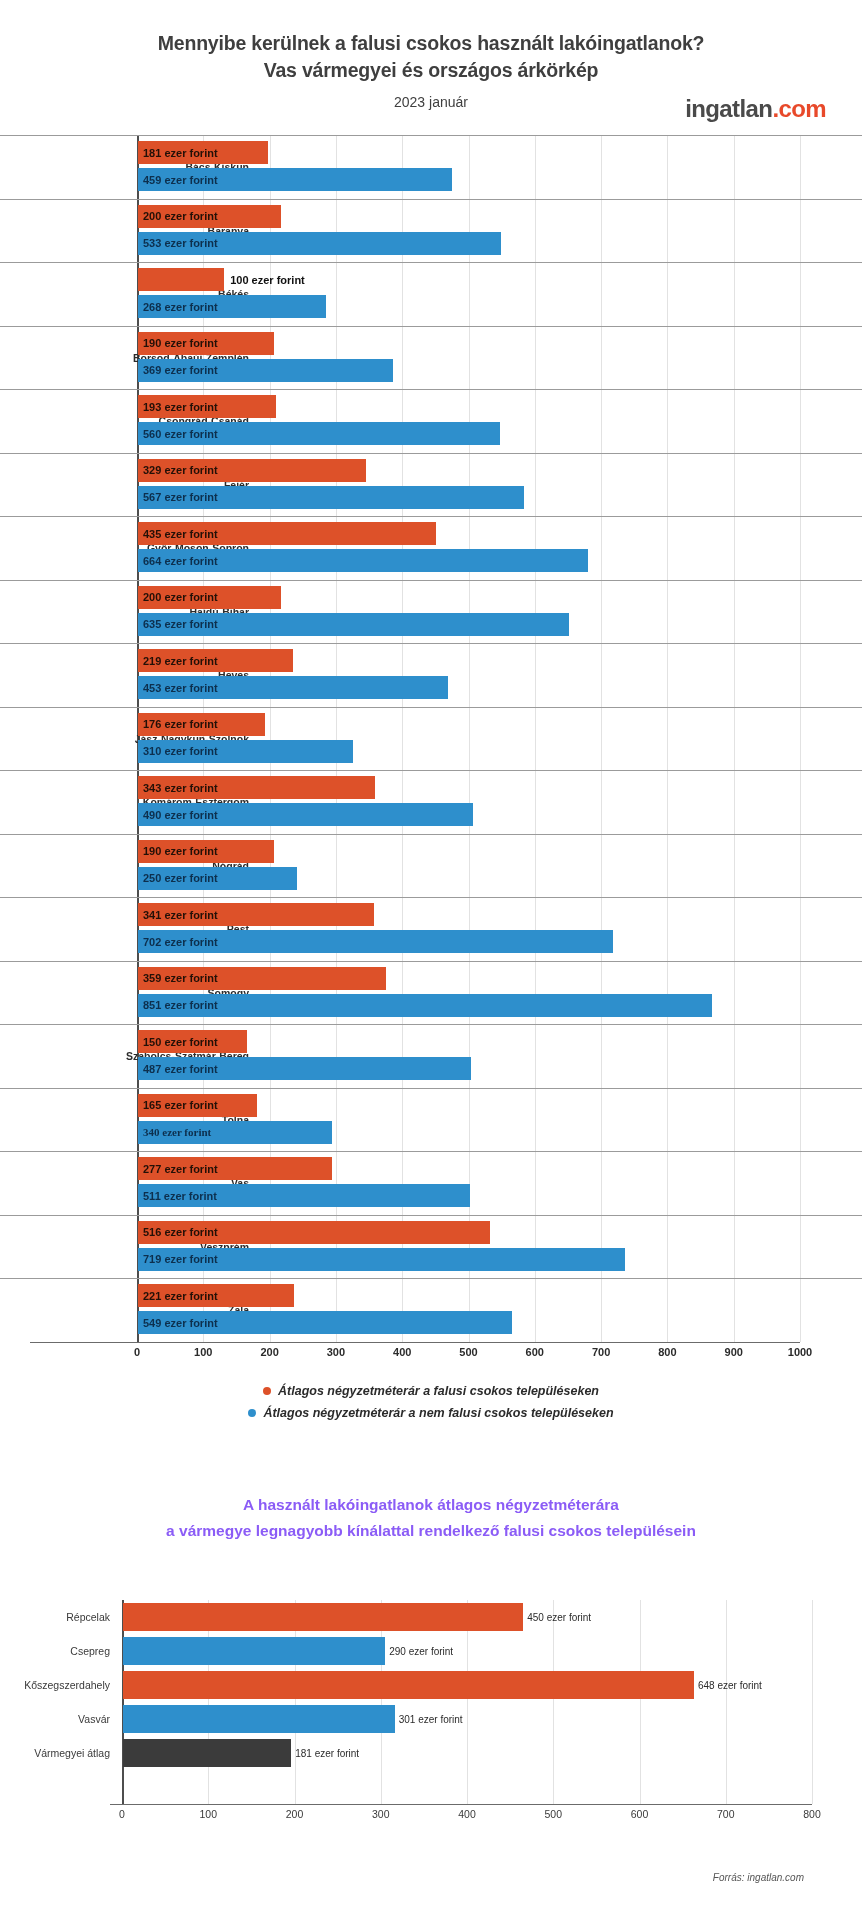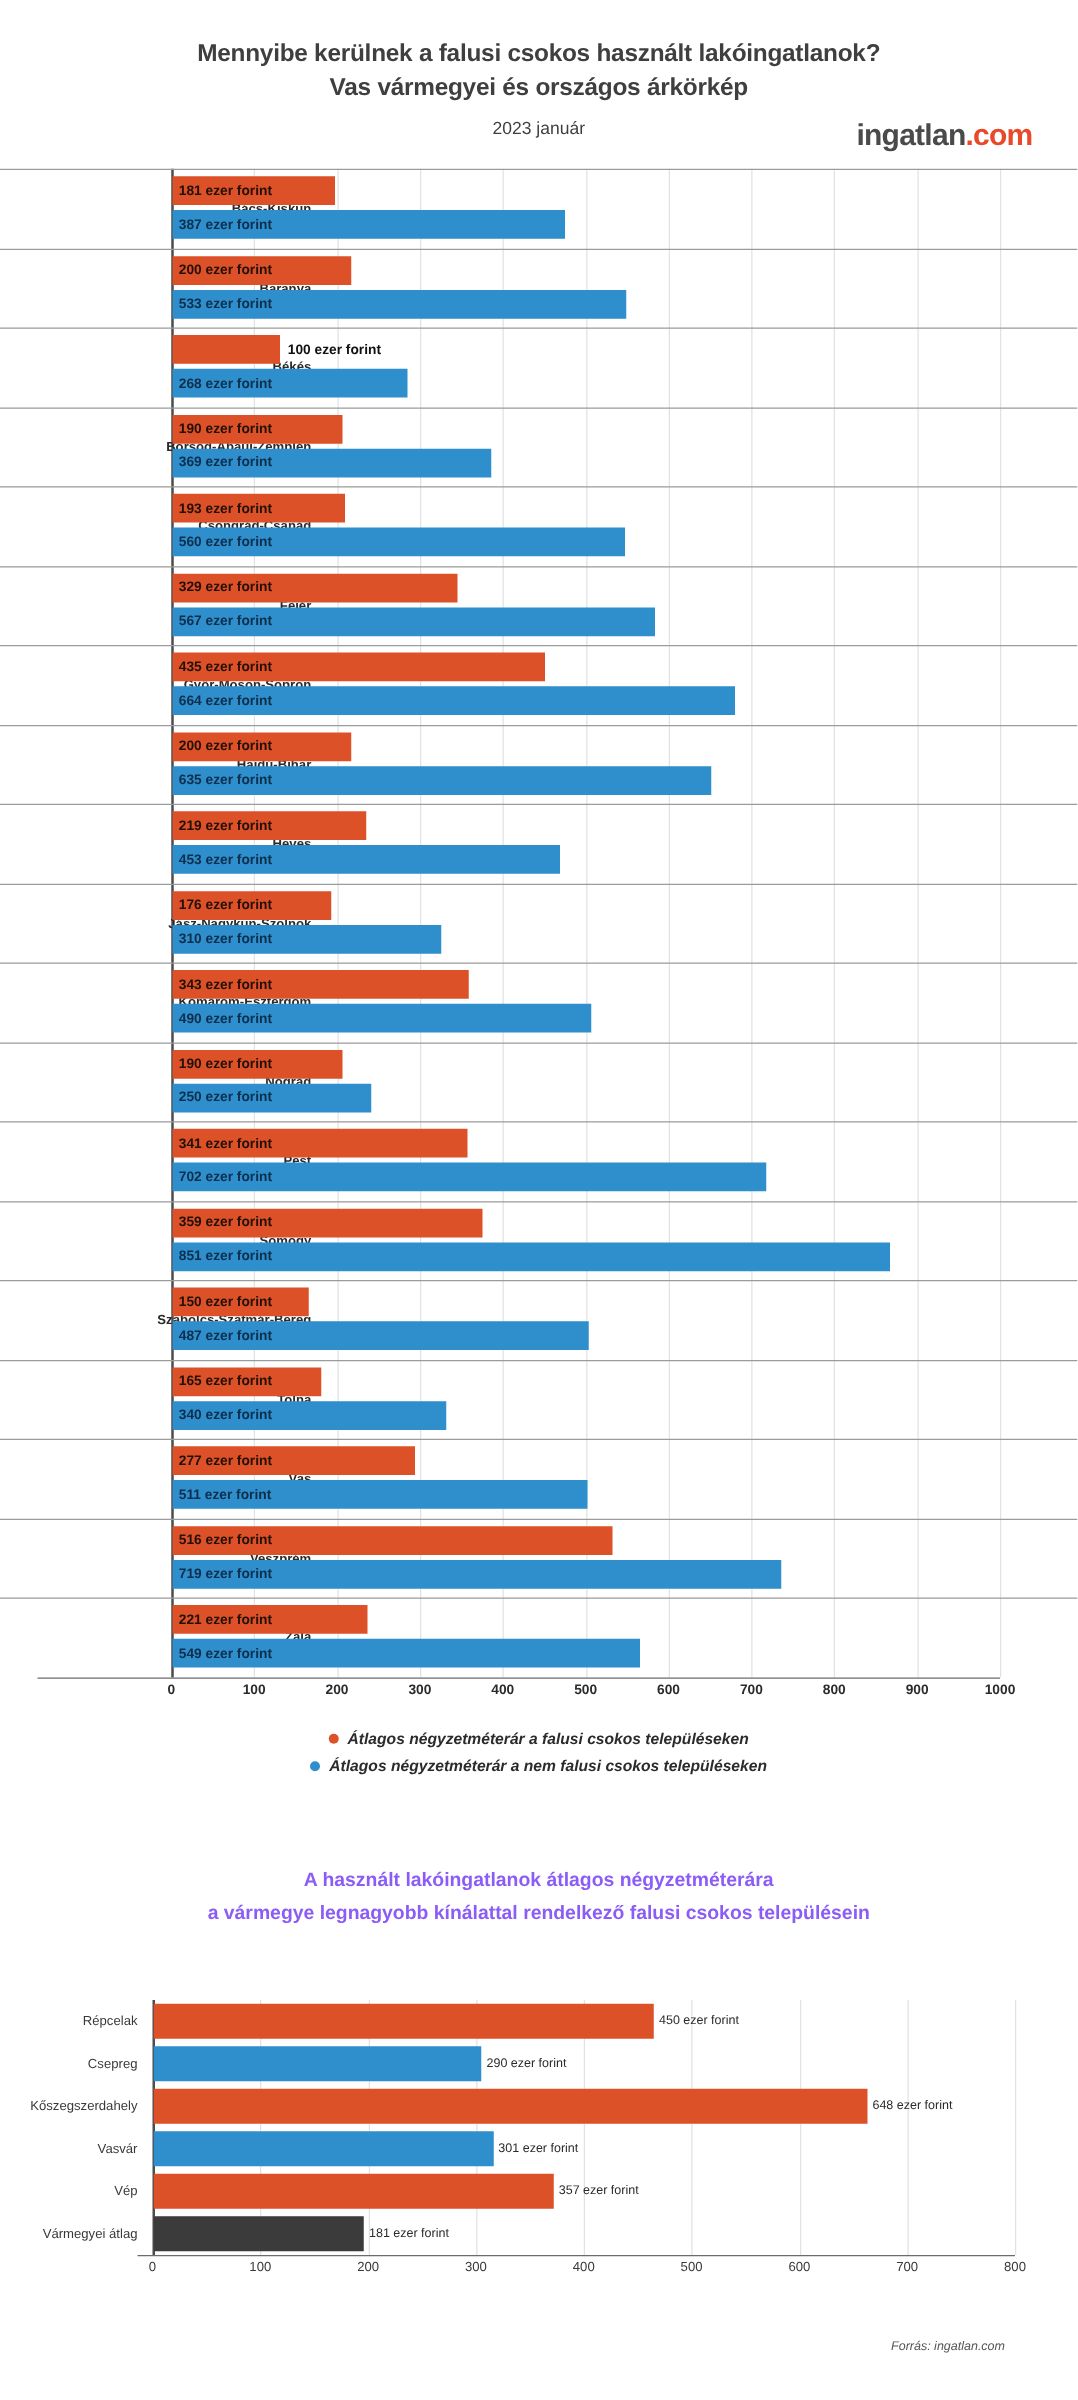--- a/index.html
+++ b/index.html
@@ -191,21 +191,21 @@
     <div class="c1-axis-v"></div>
     <div class="c1-rows" id="c1-rows">
         <div class="c1-row">
           <div class="c1-label">Bács-Kiskun</div>
           <div class="c1-bar top" style="width: 129.948px;">
             <div class="fill" style="width: 129.948px;"></div>
             <div class="c1-vlabel">181 ezer forint</div>
           </div>
           <div class="c1-bar bot" style="width: 314.262px;">
             <div class="fill" style="width: 314.262px;"></div>
-            <div class="c1-vlabel">387 ezer forint</div>
+            <div class="c1-vlabel">459 ezer forint</div>
           </div>
         </div>
         <div class="c1-row">
           <div class="c1-label">Baranya</div>
           <div class="c1-bar top" style="width: 142.545px;">
             <div class="fill" style="width: 142.545px;"></div>
             <div class="c1-vlabel">200 ezer forint</div>
           </div>
           <div class="c1-bar bot" style="width: 363.324px;">
             <div class="fill" style="width: 363.324px;"></div>
@@ -354,21 +354,21 @@
             <div class="fill" style="width: 332.826px;"></div>
             <div class="c1-vlabel">487 ezer forint</div>
           </div>
         </div>
         <div class="c1-row">
           <div class="c1-label">Tolna</div>
           <div class="c1-bar top" style="width: 119.34px;">
             <div class="fill" style="width: 119.34px;"></div>
             <div class="c1-vlabel">165 ezer forint</div>
           </div>
-          <div class="c1-bar bot" style="width: 219px;">
+          <div class="c1-bar bot" style="width: 194px; font-family: Liberation Serif, serif;">
             <div class="fill" style="width: 235.365px;"></div>
             <div class="c1-vlabel">340 ezer forint</div>
           </div>
         </div>
         <div class="c1-row">
           <div class="c1-label">Vas</div>
           <div class="c1-bar top" style="width: 193.596px; justify-content: center;">
             <div class="fill" style="width: 193.596px;"></div>
             <div class="c1-vlabel">277 ezer forint</div>
           </div>
@@ -460,25 +460,20 @@
           <div class="c2-label">Kőszegszerdahely</div>
           <div class="c2-bar orange" style="width: 570.975px;"></div>
           <div class="c2-vlabel" style="left: 693.975px;">648 ezer forint</div>
         </div>
         <div class="c2-row">
           <div class="c2-label">Vasvár</div>
           <div class="c2-bar blue" style="width: 271.688px;"></div>
           <div class="c2-vlabel" style="left: 394.688px;">301 ezer forint</div>
         </div>
         <div class="c2-row">
-          <div class="c2-label">Vép</div>
-          <div class="c2-bar orange" style="width: 319.988px;"></div>
-          <div class="c2-vlabel" style="left: 442.988px;">357 ezer forint</div>
-        </div>
-        <div class="c2-row">
           <div class="c2-label">Vármegyei átlag</div>
           <div class="c2-bar gray" style="width: 168.188px;"></div>
           <div class="c2-vlabel" style="left: 291.188px;">181 ezer forint</div>
         </div>
       </div>
     <div class="c2-xaxis">
       <div class="c2-xline"></div>
       <div id="c2-ticks">
           <div class="c2-tick" style="left: 122px;">0</div>
           <div class="c2-tick" style="left: 208.25px;">100</div>

